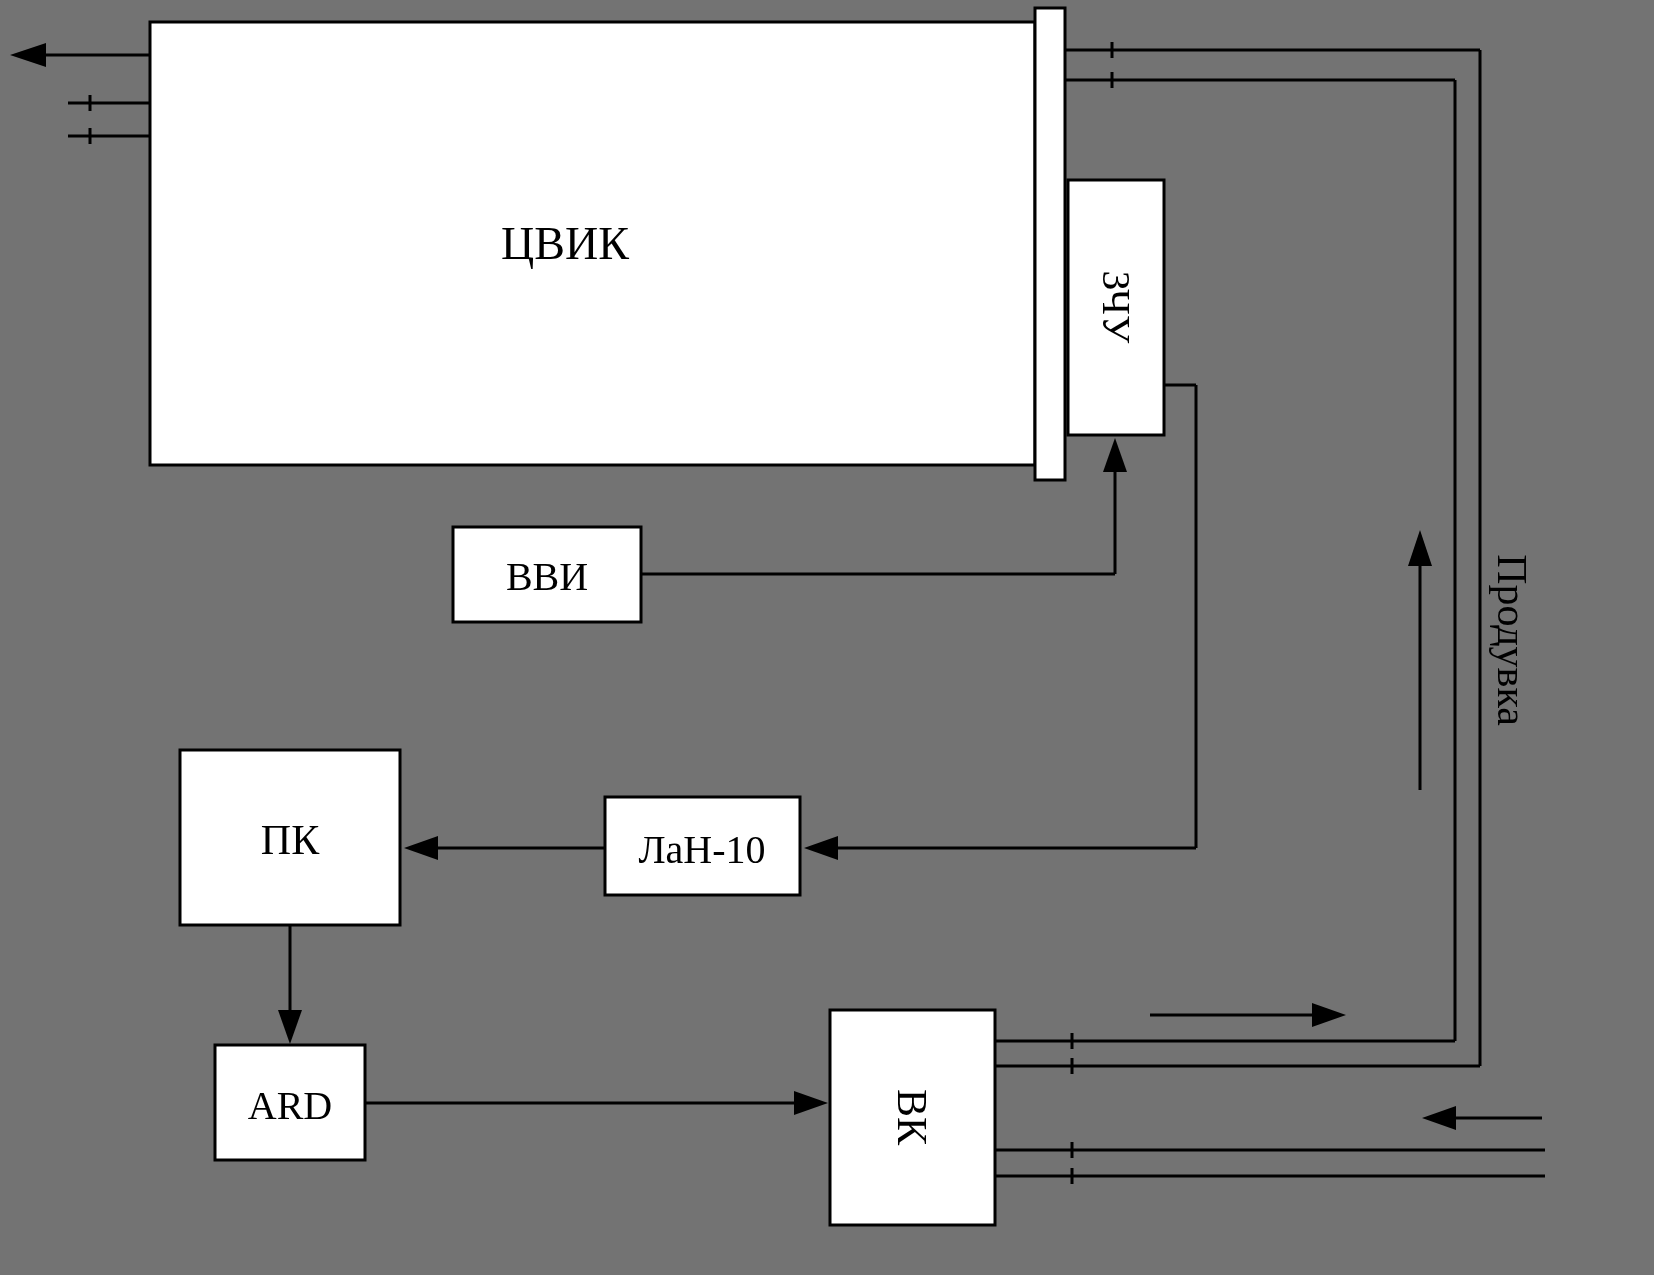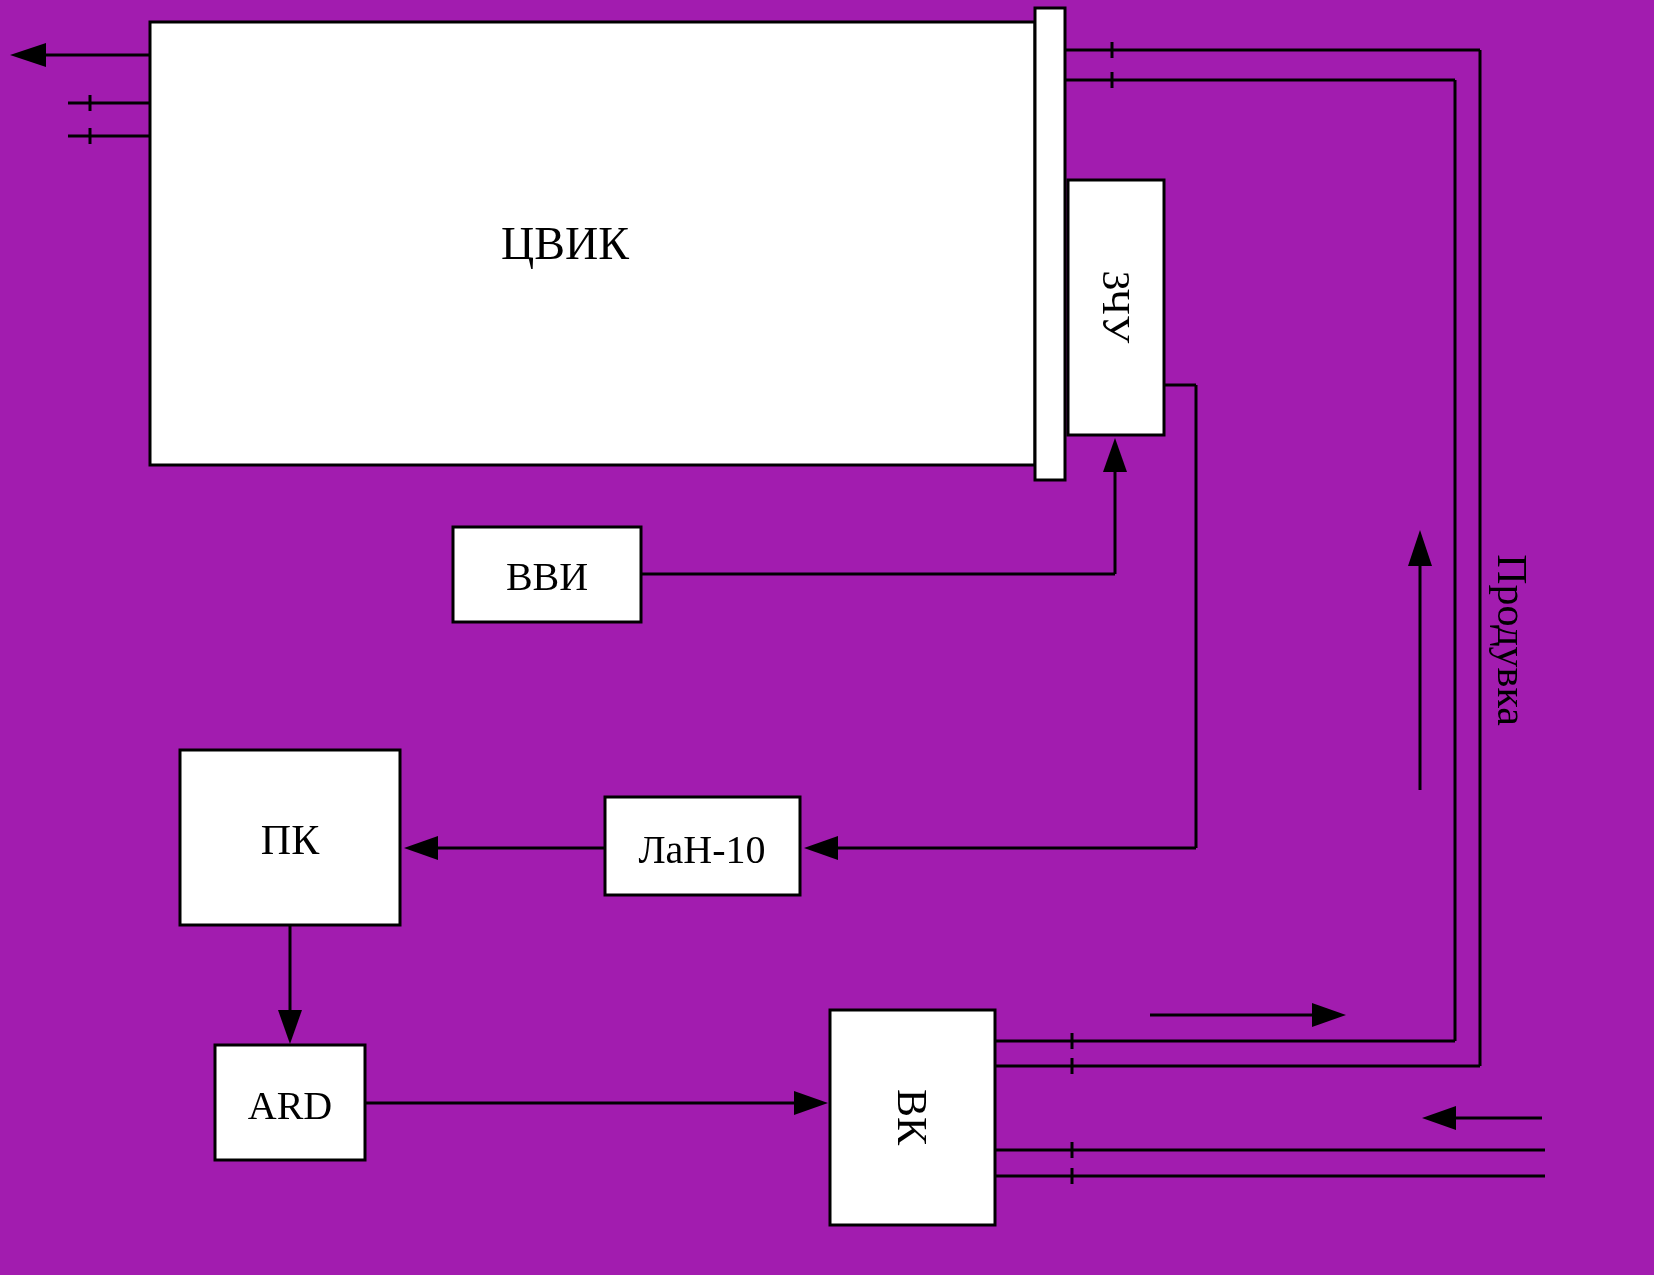--- a/index.html
+++ b/index.html
@@ -4,21 +4,21 @@
 <style>
   html, body {
     margin: 0;
     padding: 0;
     background: #ffffff;
   }
   .page {
     position: relative;
     width: 1654px;
     height: 1275px;
-    background: #a21caf;
+    background: #737373;
     overflow: hidden;
   }
   svg {
     display: block;
   }
   .block {
     fill: #ffffff;
     stroke: #000000;
     stroke-width: 3;
   }

